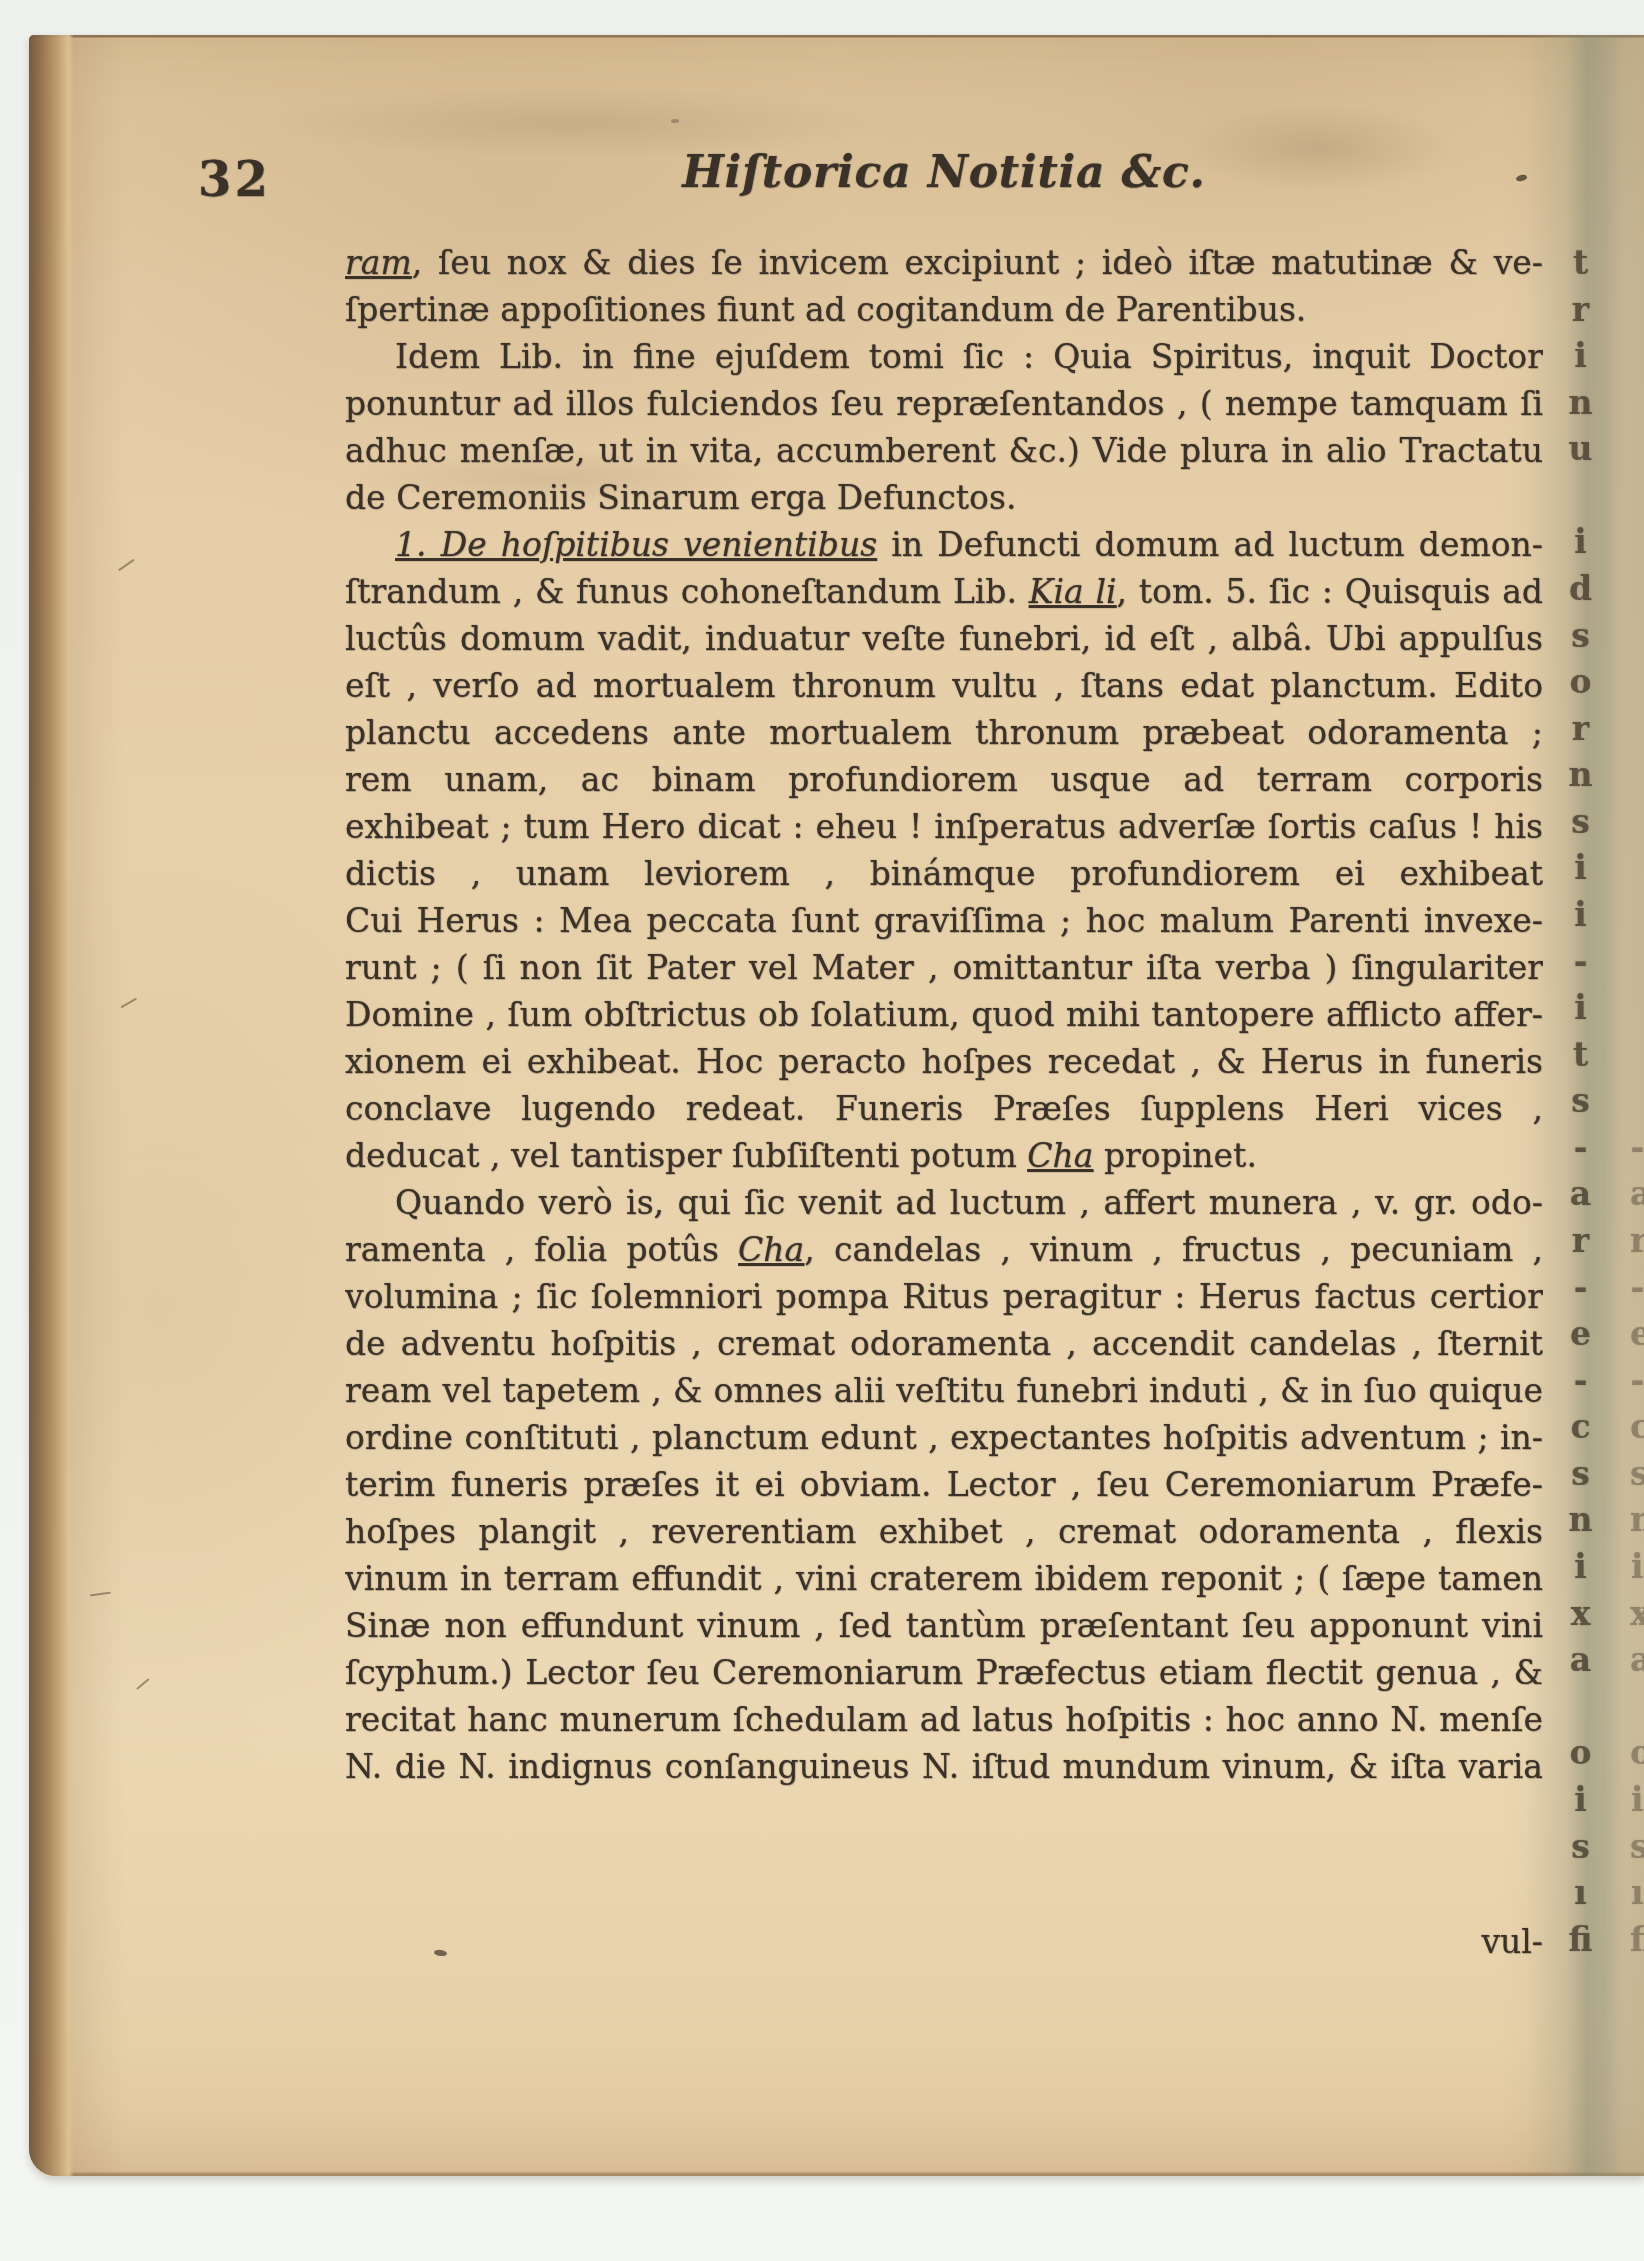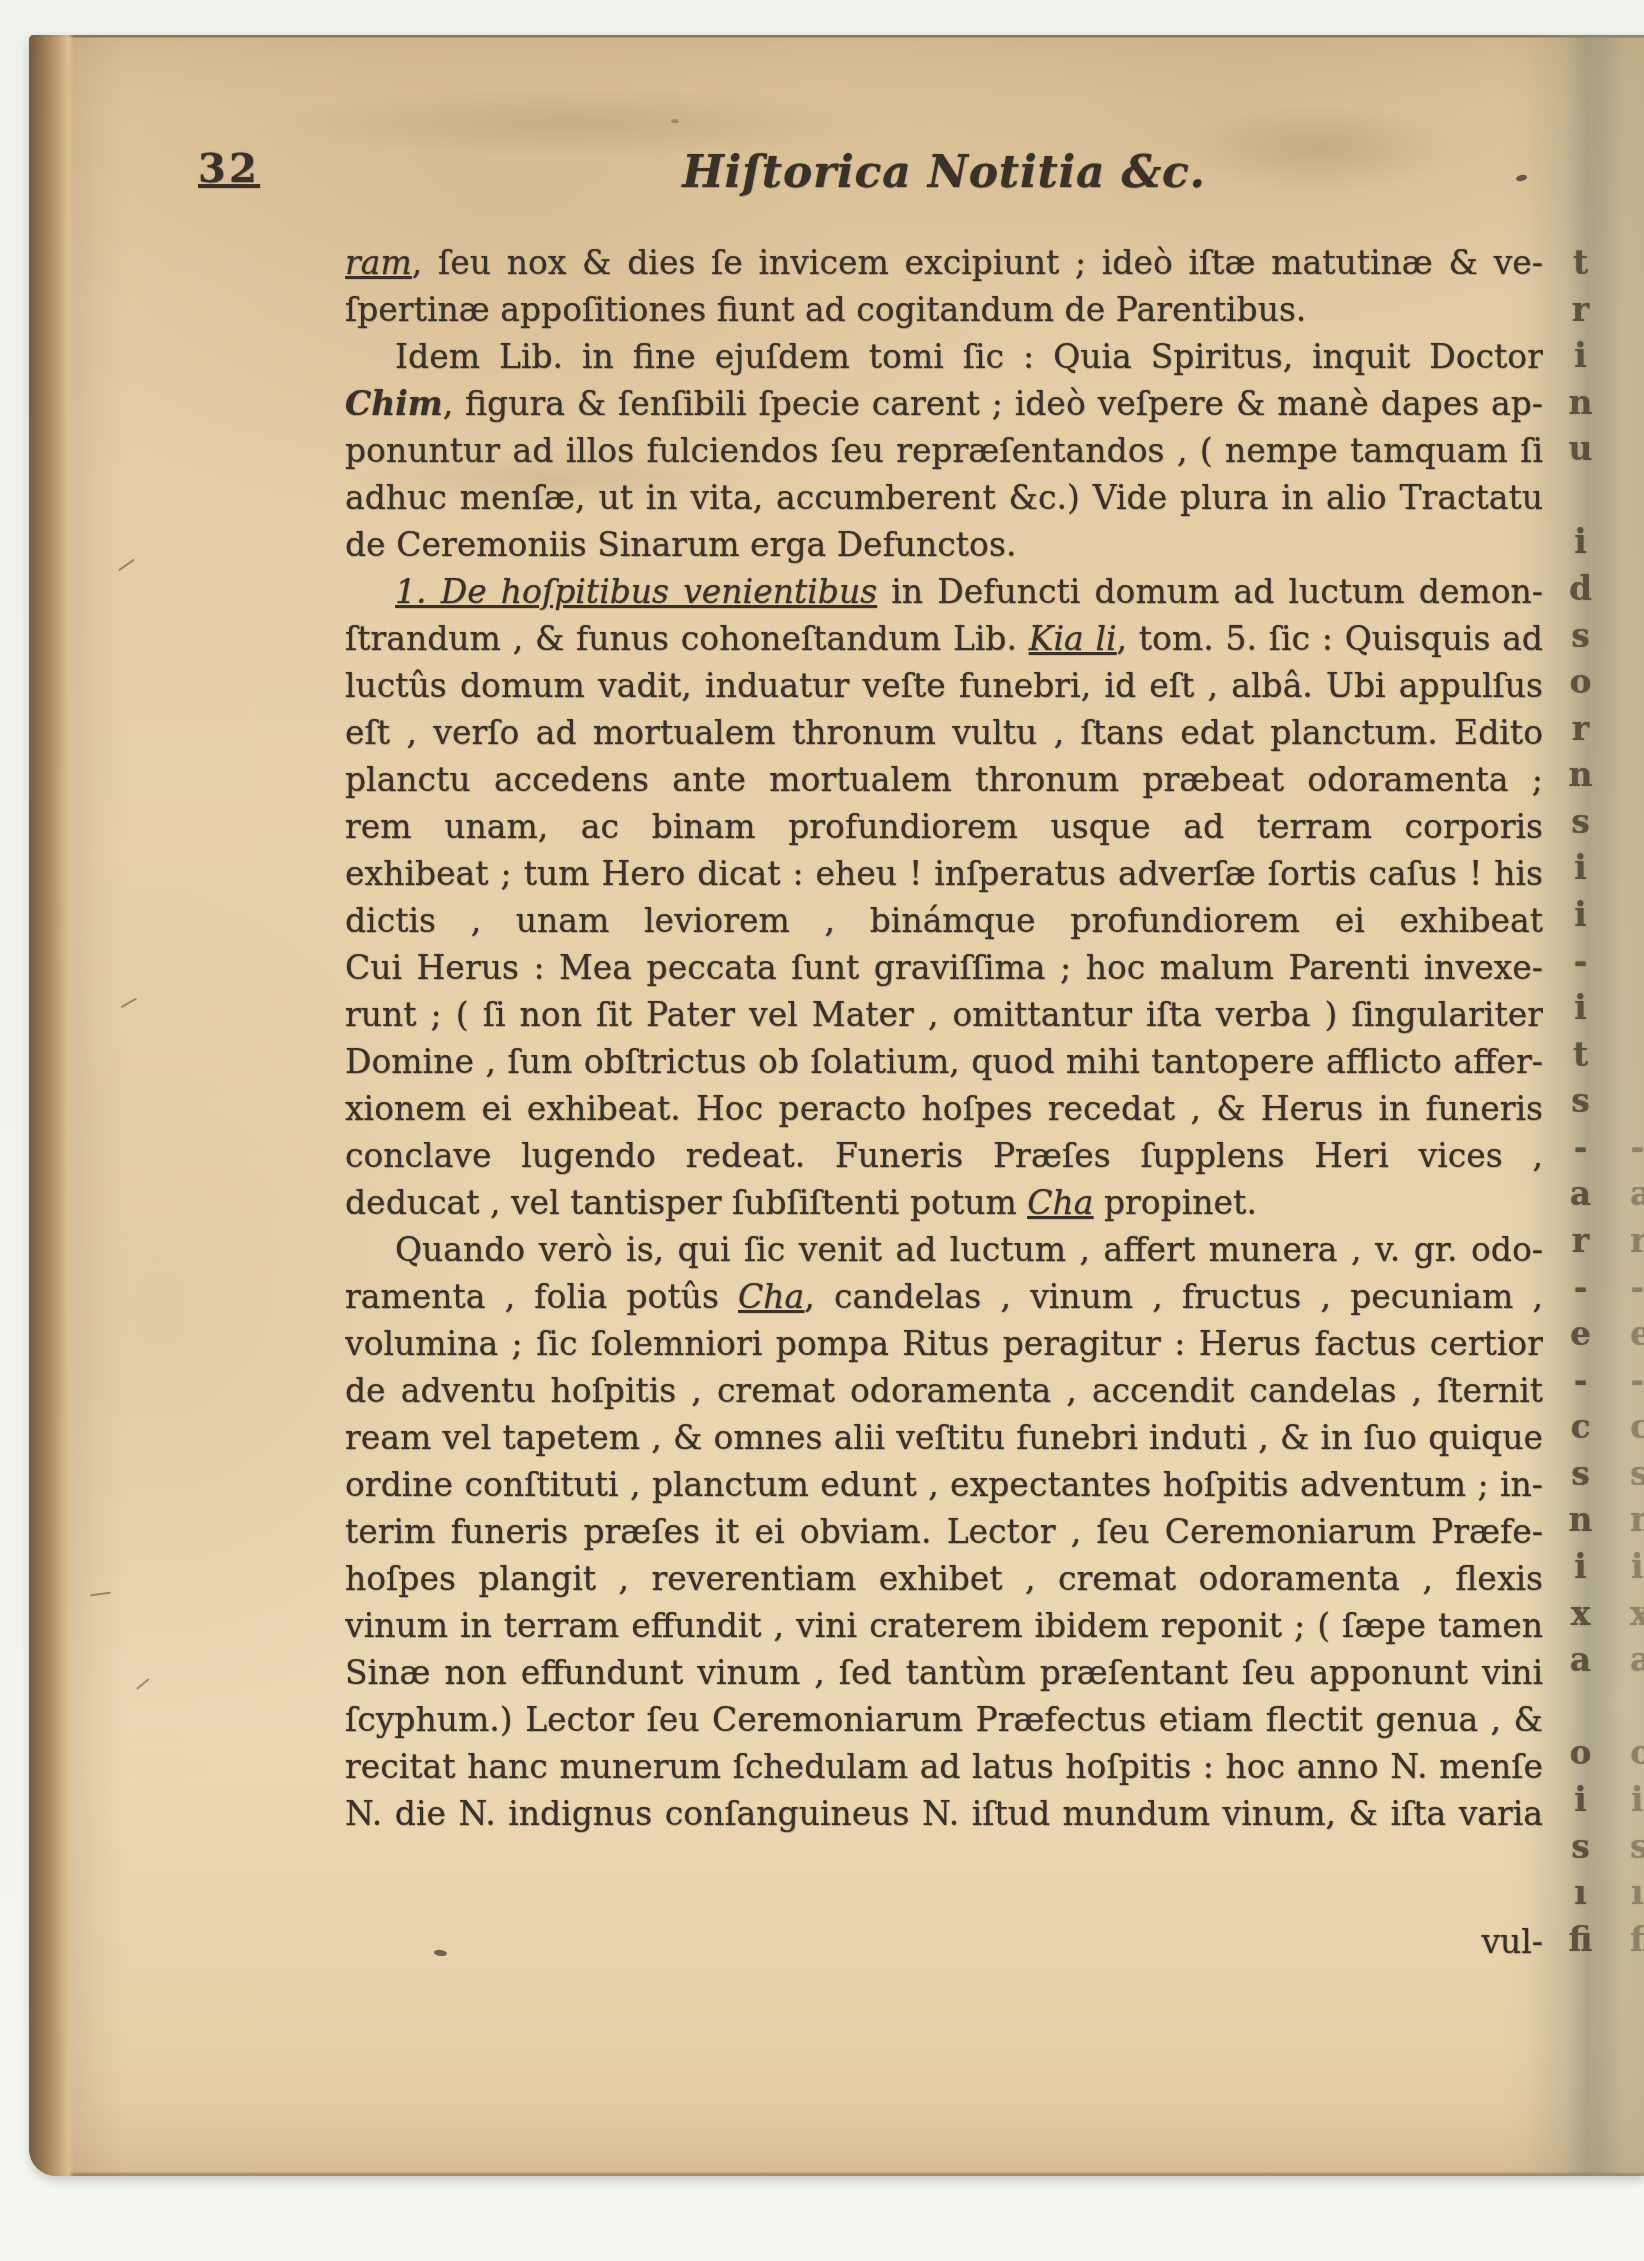--- a/index.html
+++ b/index.html
@@ -46,21 +46,21 @@
   #speck-c{left:671px;top:119px;width:8px;height:4px;opacity:.35;}
   .stray{position:absolute;background:rgba(95,78,56,.55);border-radius:1.6px;}
   #stray-1{left:117px;top:564px;width:19px;height:2.4px;transform:rotate(-35deg);}
   #stray-2{left:120px;top:1002px;width:17.7px;height:2.4px;transform:rotate(-30deg);}
   #stray-3{left:90px;top:1593px;width:21px;height:2.4px;transform:rotate(-8deg);}
   #stray-4{left:135px;top:1683px;width:16px;height:2.4px;transform:rotate(-40deg);}
 
   
   .print{color:#3a3128;text-shadow:0 0 1.3px rgba(58,47,35,.6), 0.6px 0.6px 0 rgba(58,47,35,.22);}
   #page-number{
-    position:absolute;left:198px;top:144px;font-size:40px;font-weight:bold;letter-spacing:3.2px;text-decoration:underline;
+    position:absolute;left:198px;top:151px;font-size:48px;font-weight:bold;letter-spacing:3.2px;
   }
   #running-header{
     position:absolute;left:345px;top:146px;width:1198px;text-align:center;
     font-size:44px;font-style:italic;font-weight:bold;letter-spacing:0.8px;
   }
   #body-text{position:absolute;left:345px;top:239px;width:1198px;}
   .line{
     height:47px;font-size:33px;line-height:47px;
     text-align:justify;text-align-last:justify;overflow:hidden;white-space:normal;
   }
@@ -99,21 +99,20 @@
 <div class="stray" id="stray-3"></div>
 <div class="stray" id="stray-4"></div>
 
 <div id="page-number" class="print">32</div>
 <div id="running-header" class="print">Hiſtorica Notitia &amp;c.</div>
 
 <div id="body-text" class="print">
     <div class="line"><span class="it">ram</span><span>, ſeu nox &amp; dies ſe invicem excipiunt ; ideò iſtæ matutinæ &amp; ve-</span></div>
     <div class="line end-left"><span>ſpertinæ appoſitiones fiunt ad cogitandum de Parentibus.</span></div>
     <div class="line ind"><span>Idem Lib. in fine ejuſdem tomi ſic : Quia Spiritus, inquit Doctor</span></div>
-    <div class="line"><span class="bi">Chim</span><span>, figura &amp; ſenſibili ſpecie carent ; ideò veſpere &amp; manè dapes ap-</span></div>
     <div class="line"><span>ponuntur ad illos fulciendos ſeu repræſentandos , ( nempe tamquam ſi</span></div>
     <div class="line"><span>adhuc menſæ, ut in vita, accumberent &amp;c.) Vide plura in alio Tractatu</span></div>
     <div class="line end-left"><span>de Ceremoniis Sinarum erga Defunctos.</span></div>
     <div class="line ind"><span class="it">1. De hoſpitibus venientibus</span><span> in Defuncti domum ad luctum demon-</span></div>
     <div class="line"><span>ſtrandum , &amp; funus cohoneſtandum Lib. </span><span class="it">Kia li</span><span>, tom. 5. ſic : Quisquis ad</span></div>
     <div class="line"><span>luctûs domum vadit, induatur veſte funebri, id eſt , albâ. Ubi appulſus</span></div>
     <div class="line"><span>eſt , verſo ad mortualem thronum vultu , ſtans edat planctum. Edito</span></div>
     <div class="line"><span>planctu accedens ante mortualem thronum præbeat odoramenta ; levio-</span></div>
     <div class="line"><span>rem unam, ac binam profundiorem usque ad terram corporis inflexionem</span></div>
     <div class="line"><span>exhibeat ; tum Hero dicat : eheu ! inſperatus adverſæ ſortis caſus ! his</span></div>

